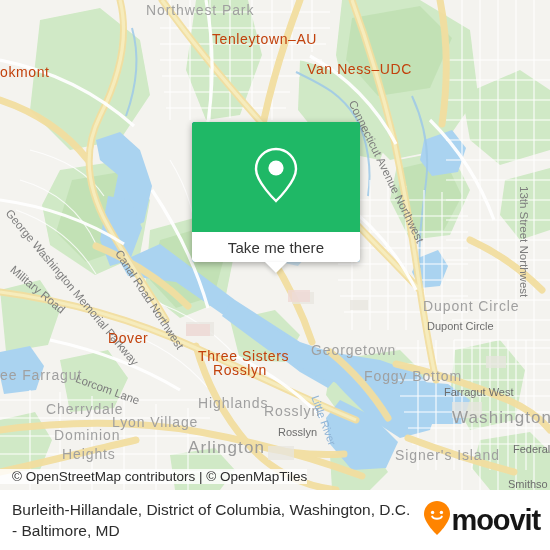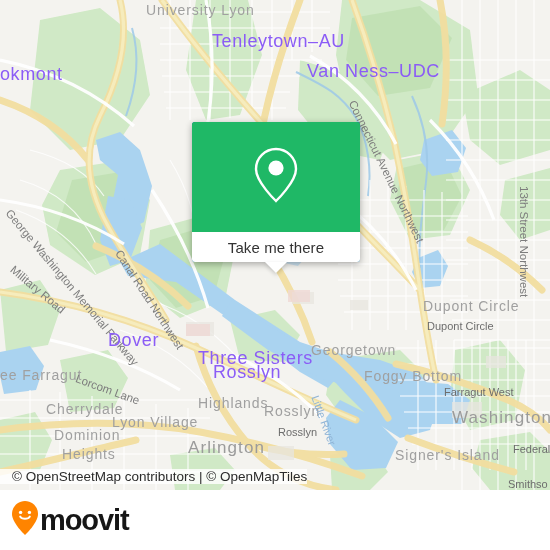--- a/index.html
+++ b/index.html
@@ -11,21 +11,21 @@
   #app{position:relative;width:550px;height:550px;overflow:hidden;background:#fff;}
 
   
   .map{position:absolute;left:0;top:0;width:550px;height:490px;overflow:hidden;background:#f2f1ec;}
   .map-canvas{position:absolute;left:0;top:0;width:550px;height:490px;}
   .map-canvas svg{display:block;}
 
   
   .lbl{position:absolute;white-space:nowrap;pointer-events:none;
        font-family:"Liberation Sans", sans-serif;}
-  .lbl-place{color:#8b5cf6;font-size:18px;letter-spacing:.6px;}
+  .lbl-place{color:#c2410c;font-size:14px;letter-spacing:.6px;}
   .lbl-place-big{color:#9b9b9b;font-size:17px;letter-spacing:1.1px;}
   .lbl-place-mid{color:#a0a0a0;font-size:14px;letter-spacing:.9px;}
   .lbl-poi{color:#6d6d6d;font-size:11px;}
   .lbl-road{color:#7d7d7d;font-size:11.5px;}
   .lbl-water{color:#8fb4d6;font-size:11px;font-style:normal;}
 
   
   .popup{position:absolute;left:192px;top:122px;width:168px;
          border-radius:3px;background:#0369a1;
          box-shadow:0 2px 7px rgba(0,0,0,.32);}
@@ -277,21 +277,21 @@
           </g>
           <g fill="#efd8d4" opacity=".8">
             <rect x="186" y="324" width="24" height="12"></rect>
             <rect x="288" y="290" width="22" height="12"></rect>
           </g>
         </g>
       </svg>
     </div>
 
     <div id="map-labels">
-        <div class="lbl lbl-place-mid" style="left: 146px; top: 2px;">University Lyon</div>
+        <div class="lbl lbl-place-mid" style="left: 146px; top: 2px;">Northwest Park</div>
         <div class="lbl lbl-place" style="left: 212px; top: 31px;">Tenleytown–AU</div>
         <div class="lbl lbl-place" style="left: 0px; top: 64px;">okmont</div>
         <div class="lbl lbl-place" style="left: 307px; top: 61px;">Van Ness–UDC</div>
         <div class="lbl lbl-road" style="left: 352px; top: 95px; transform-origin: 0px 50%; transform: rotate(64deg);">Connecticut Avenue Northwest</div>
         <div class="lbl lbl-road" style="left: 524px; top: 180px; transform-origin: 0px 50%; transform: rotate(90deg);">13th Street Northwest</div>
         <div class="lbl lbl-road" style="left: 8px; top: 205px; transform-origin: 0px 50%; transform: rotate(50deg);">George Washington Memorial Parkway</div>
         <div class="lbl lbl-road" style="left: 118px; top: 245px; transform-origin: 0px 50%; transform: rotate(57deg);">Canal Road Northwest</div>
         <div class="lbl lbl-road" style="left: 12px; top: 262px; transform-origin: 0px 50%; transform: rotate(40deg);">Military Road</div>
         <div class="lbl lbl-place" style="left: 74px; top: 330px; margin-left: 34px;">Dover</div>
         <div class="lbl lbl-place-mid" style="left: 0px; top: 367px;">ee Farragut</div>
@@ -332,20 +332,21 @@
       </div>
       <div class="popup-tail"></div>
     </div>
 
     <div class="attrib">
       <span class="attrib-text">© OpenStreetMap contributors | © OpenMapTiles</span>
     </div>
   </div>
 
   <div class="footer">
+    <div class="footer-title">Burleith-Hillandale, District of Columbia, Washington, D.C. - Baltimore, MD</div>
     <div class="brand">
       <span>
         <svg width="26" height="34" viewBox="0 0 26 34" xmlns="http://www.w3.org/2000/svg">
           <path d="M13 0 C5.8 0 0 5.8 0 13 C0 22 13 34 13 34 C13 34 26 22 26 13 C26 5.8 20.2 0 13 0 Z" fill="#ff8400"></path>
           <circle cx="8.6" cy="11.4" r="1.7" fill="#ffffff"></circle>
           <circle cx="17.4" cy="11.4" r="1.7" fill="#ffffff"></circle>
           <path d="M8.2 15.6 C9.8 18.6 16.2 18.6 17.8 15.6" fill="none" stroke="#ffffff" stroke-width="2" stroke-linecap="round"></path>
         </svg>
       </span>
       <span class="brand-word">moovit</span>

